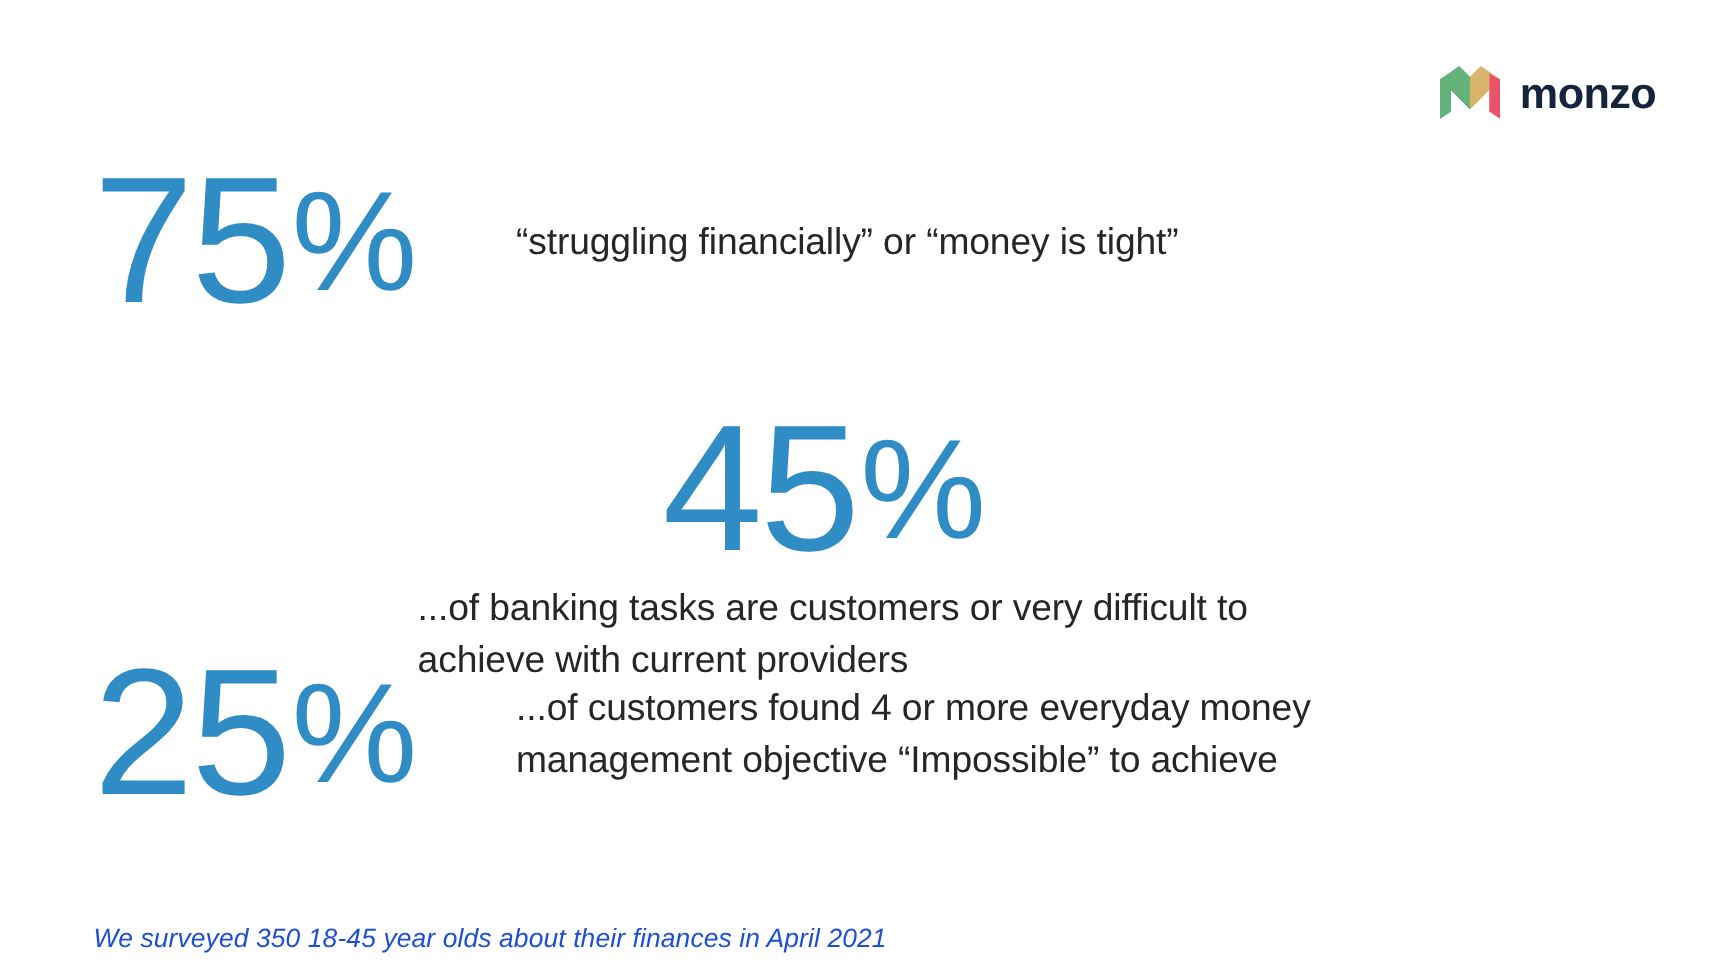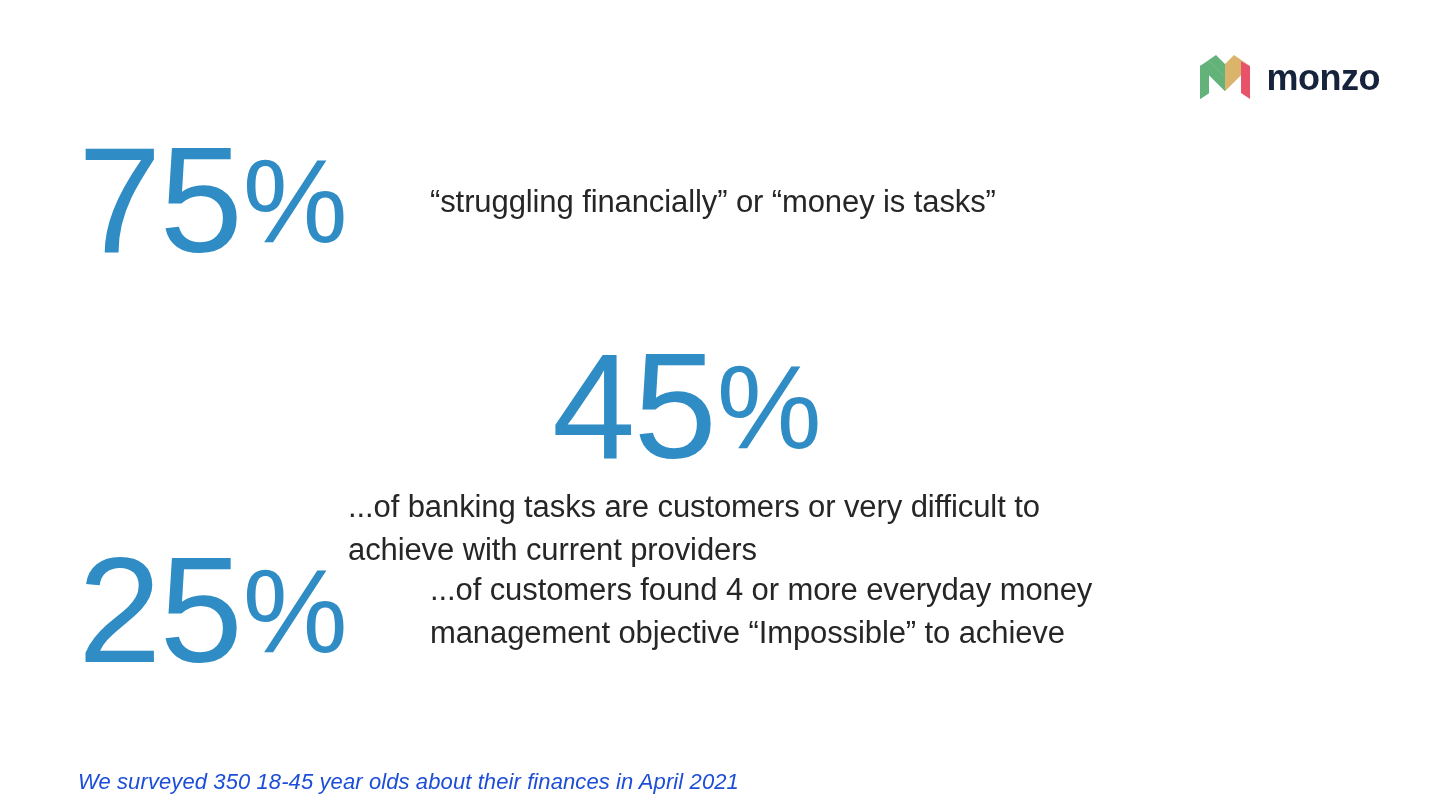--- a/index.html
+++ b/index.html
@@ -139,21 +139,21 @@
 
       <polygon points="41,6 50,11 50,44 41,38" fill="#e8536a"></polygon>
     </svg>
     <span class="brand-wordmark">monzo</span>
   </div>
 
   <div class="stats">
 
     <div class="stat-row stat-row-0">
       <div class="stat-figure"><span>75</span><span class="pct">%</span></div>
-      <div class="stat-body">“struggling financially” or “money is tasks”</div>
+      <div class="stat-body">“struggling financially” or “money is tight”</div>
     </div>
 
     <div class="stat-row stat-row-1">
       <div class="stat-figure"><span>45</span><span class="pct">%</span></div>
       <div class="stat-body">...of banking tasks are customers or very difficult to achieve with current providers</div>
     </div>
 
     <div class="stat-row stat-row-2">
       <div class="stat-figure"><span>25</span><span class="pct">%</span></div>
       <div class="stat-body">...of customers found 4 or more everyday money management objective “Impossible” to achieve</div>

